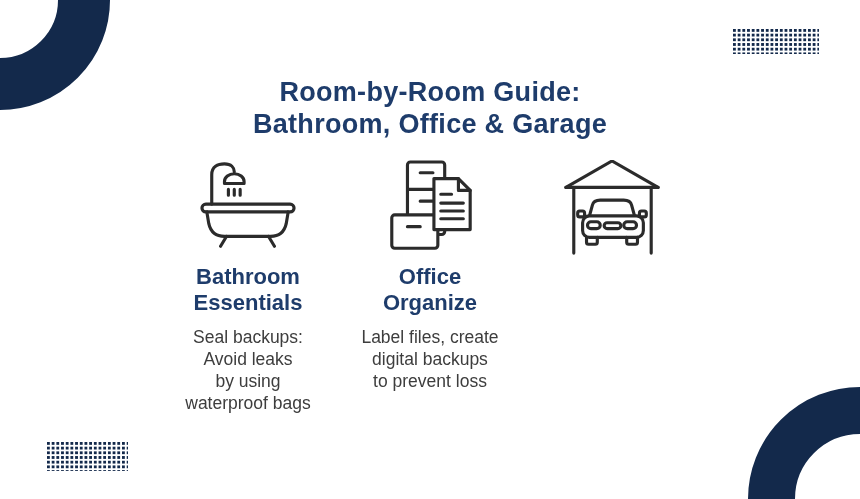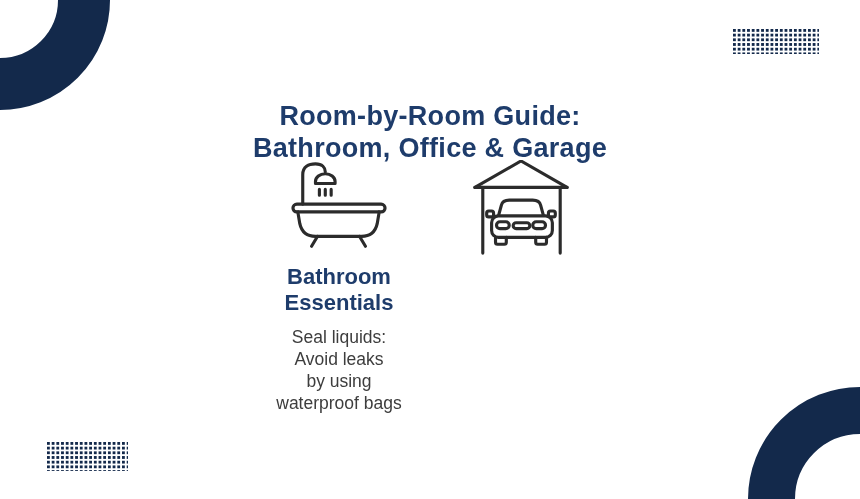--- a/index.html
+++ b/index.html
@@ -35,21 +35,21 @@
   .dots {
     position: absolute;
     background-image: conic-gradient(at 3px 3px, transparent 270deg, #13294b 270deg);
     background-size: 4.7px 4.7px;
   }
   .dots-tr { top: 29px;  left: 733px; width: 86px; height: 25px; }
   .dots-bl { top: 442px; left: 47px;  width: 81px; height: 29px; }
 
   .title {
     margin: 0;
-    padding-top: 100px;
+    padding-top: 76px;
     text-align: center;
     font-size: 27px;
     line-height: 32px;
     font-weight: 700;
     letter-spacing: 0.3px;
     color: #1e3c6b;
     white-space: pre-line;
   }
 
   .cols {
@@ -122,26 +122,44 @@
           <path class="stroke" d="M13,45 V15 C13,7 19,4 26,4 C33,4 36,8 36,12"></path>
           <path class="stroke" d="M26,22 A10,8 0 0 1 46,22 L46,24 L26,24 Z"></path>
           <path class="stroke" d="M30,30 v6 M36,30 v6 M42,30 v6"></path>
           <rect class="stroke" x="3" y="45" width="94" height="8" rx="4"></rect>
           <path class="stroke" d="M8,53 L10,65 C12,74 17,78 26,78 L73,78 C82,78 87,74 89,65 L91,53"></path>
           <path class="stroke" d="M28,78 L22,88 M71,78 L77,88"></path>
         </svg>
       </div>
       <div class="heading">Bathroom
 Essentials</div>
-      <div class="desc">Seal liquids:
+      <div class="desc">Seal backups:
 Avoid leaks
 by using
 waterproof bags</div>
     </div>
 
+    <div class="col">
+      <div class="icon">
+        <svg viewBox="0 0 100 100" xmlns="http://www.w3.org/2000/svg">
+          <rect class="stroke-fill" x="27" y="2" width="38" height="74" rx="3"></rect>
+          <path class="stroke" d="M40,13 H53 M27,30 H65 M40,42 H53"></path>
+          <rect class="stroke-fill" x="11" y="56" width="47" height="34" rx="3"></rect>
+          <path class="stroke" d="M27,68 H40"></path>
+          <path class="stroke-fill" d="M54,19 H79 L91,31 V71 H54 Z"></path>
+          <path class="stroke" d="M79,19 V31 H91"></path>
+          <path class="stroke" d="M61,35 H72 M61,44 H84 M61,52 H84 M61,60 H84"></path>
+        </svg>
+      </div>
+      <div class="heading">Office
+Organize</div>
+      <div class="desc">Label files, create
+digital backups
+to prevent loss</div>
+    </div>
 
     <div class="col">
       <div class="icon">
         <svg viewBox="0 0 100 100" xmlns="http://www.w3.org/2000/svg">
           <path class="stroke" d="M3,28 L50,1 L97,28"></path>
           <path class="stroke" d="M3,28 H97"></path>
           <path class="stroke" d="M11,28 V95 M90,28 V95"></path>
           <rect class="stroke" x="15" y="52" width="7" height="6" rx="2"></rect>
           <rect class="stroke" x="78" y="52" width="7" height="6" rx="2"></rect>
           <path class="stroke" d="M27,57 L30,46 C31,42 34,41 38,41 L62,41 C66,41 69,42 70,46 L73,57"></path>

